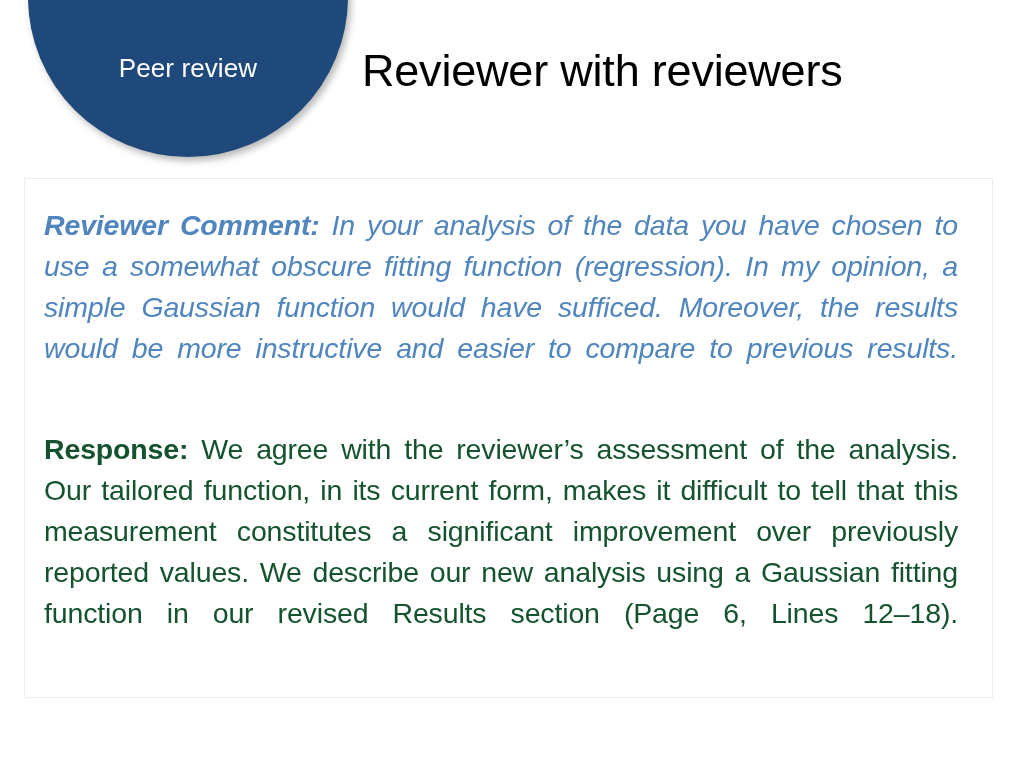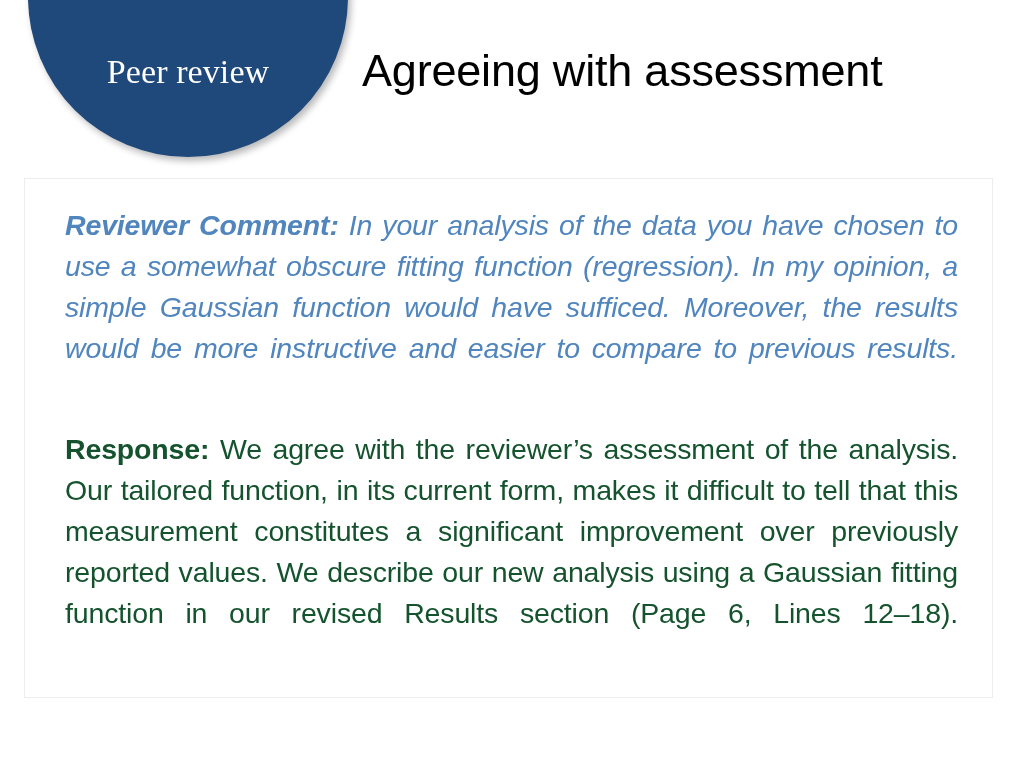--- a/index.html
+++ b/index.html
@@ -44,22 +44,22 @@
     overflow: hidden;
   }
 
   .badge-label {
     position: absolute;
     left: 0;
     right: 0;
     top: 218px;
     text-align: center;
     color: #ffffff;
-    font-family: Liberation Serif, serif;
-    font-size: 34px;
+    font-family: Liberation Sans, sans-serif;
+    font-size: 26px;
     font-weight: 400;
     letter-spacing: 0.1px;
     line-height: 1;
     white-space: nowrap;
   }
 
   .slide-title {
     position: absolute;
     left: 362px;
     top: 47px;
@@ -76,21 +76,21 @@
   
   .content-box {
     position: absolute;
     left: 24px;
     top: 178px;
     width: 969px;
     height: 520px;
     box-sizing: border-box;
     border: 1px solid #EDEDED;
     background: #ffffff;
-    padding: 26px 34px 20px 40px;
+    padding: 26px 34px 20px 19px;
   }
 
   .para {
     margin: 0;
     text-align: justify;
     text-justify: inter-word;
     font-family: "Liberation Sans", sans-serif;
     font-size: 28.5px;
     line-height: 41px;
     letter-spacing: -0.15px;
@@ -127,21 +127,21 @@
 <body>
 
 <div class="slide">
 
   <div class="header-zone">
 
     <div class="badge-circle">
       <div class="badge-label">Peer review</div>
     </div>
 
-    <div class="slide-title">Agreeing with assessment</div>
+    <div class="slide-title">Reviewer with reviewers</div>
 
   </div>
 
   <div class="content-box">
 
     <p class="para para-comment"><span class="lead">Reviewer Comment:</span><span> In your analysis of the data you have chosen to use a somewhat obscure fitting function (regression).  In my opinion, a simple Gaussian function would have sufficed. Moreover, the results would be more instructive and easier to compare to previous results.</span></p>
 
     <p class="para para-response"><span class="lead">Response:</span><span> We agree with the reviewer’s assessment of the analysis. Our tailored function, in its current form, makes it difficult to tell that this measurement constitutes a significant improvement over previously reported values. We describe our new analysis using a Gaussian fitting function in our revised Results section (Page 6, Lines 12–18).</span></p>
 
   </div>

